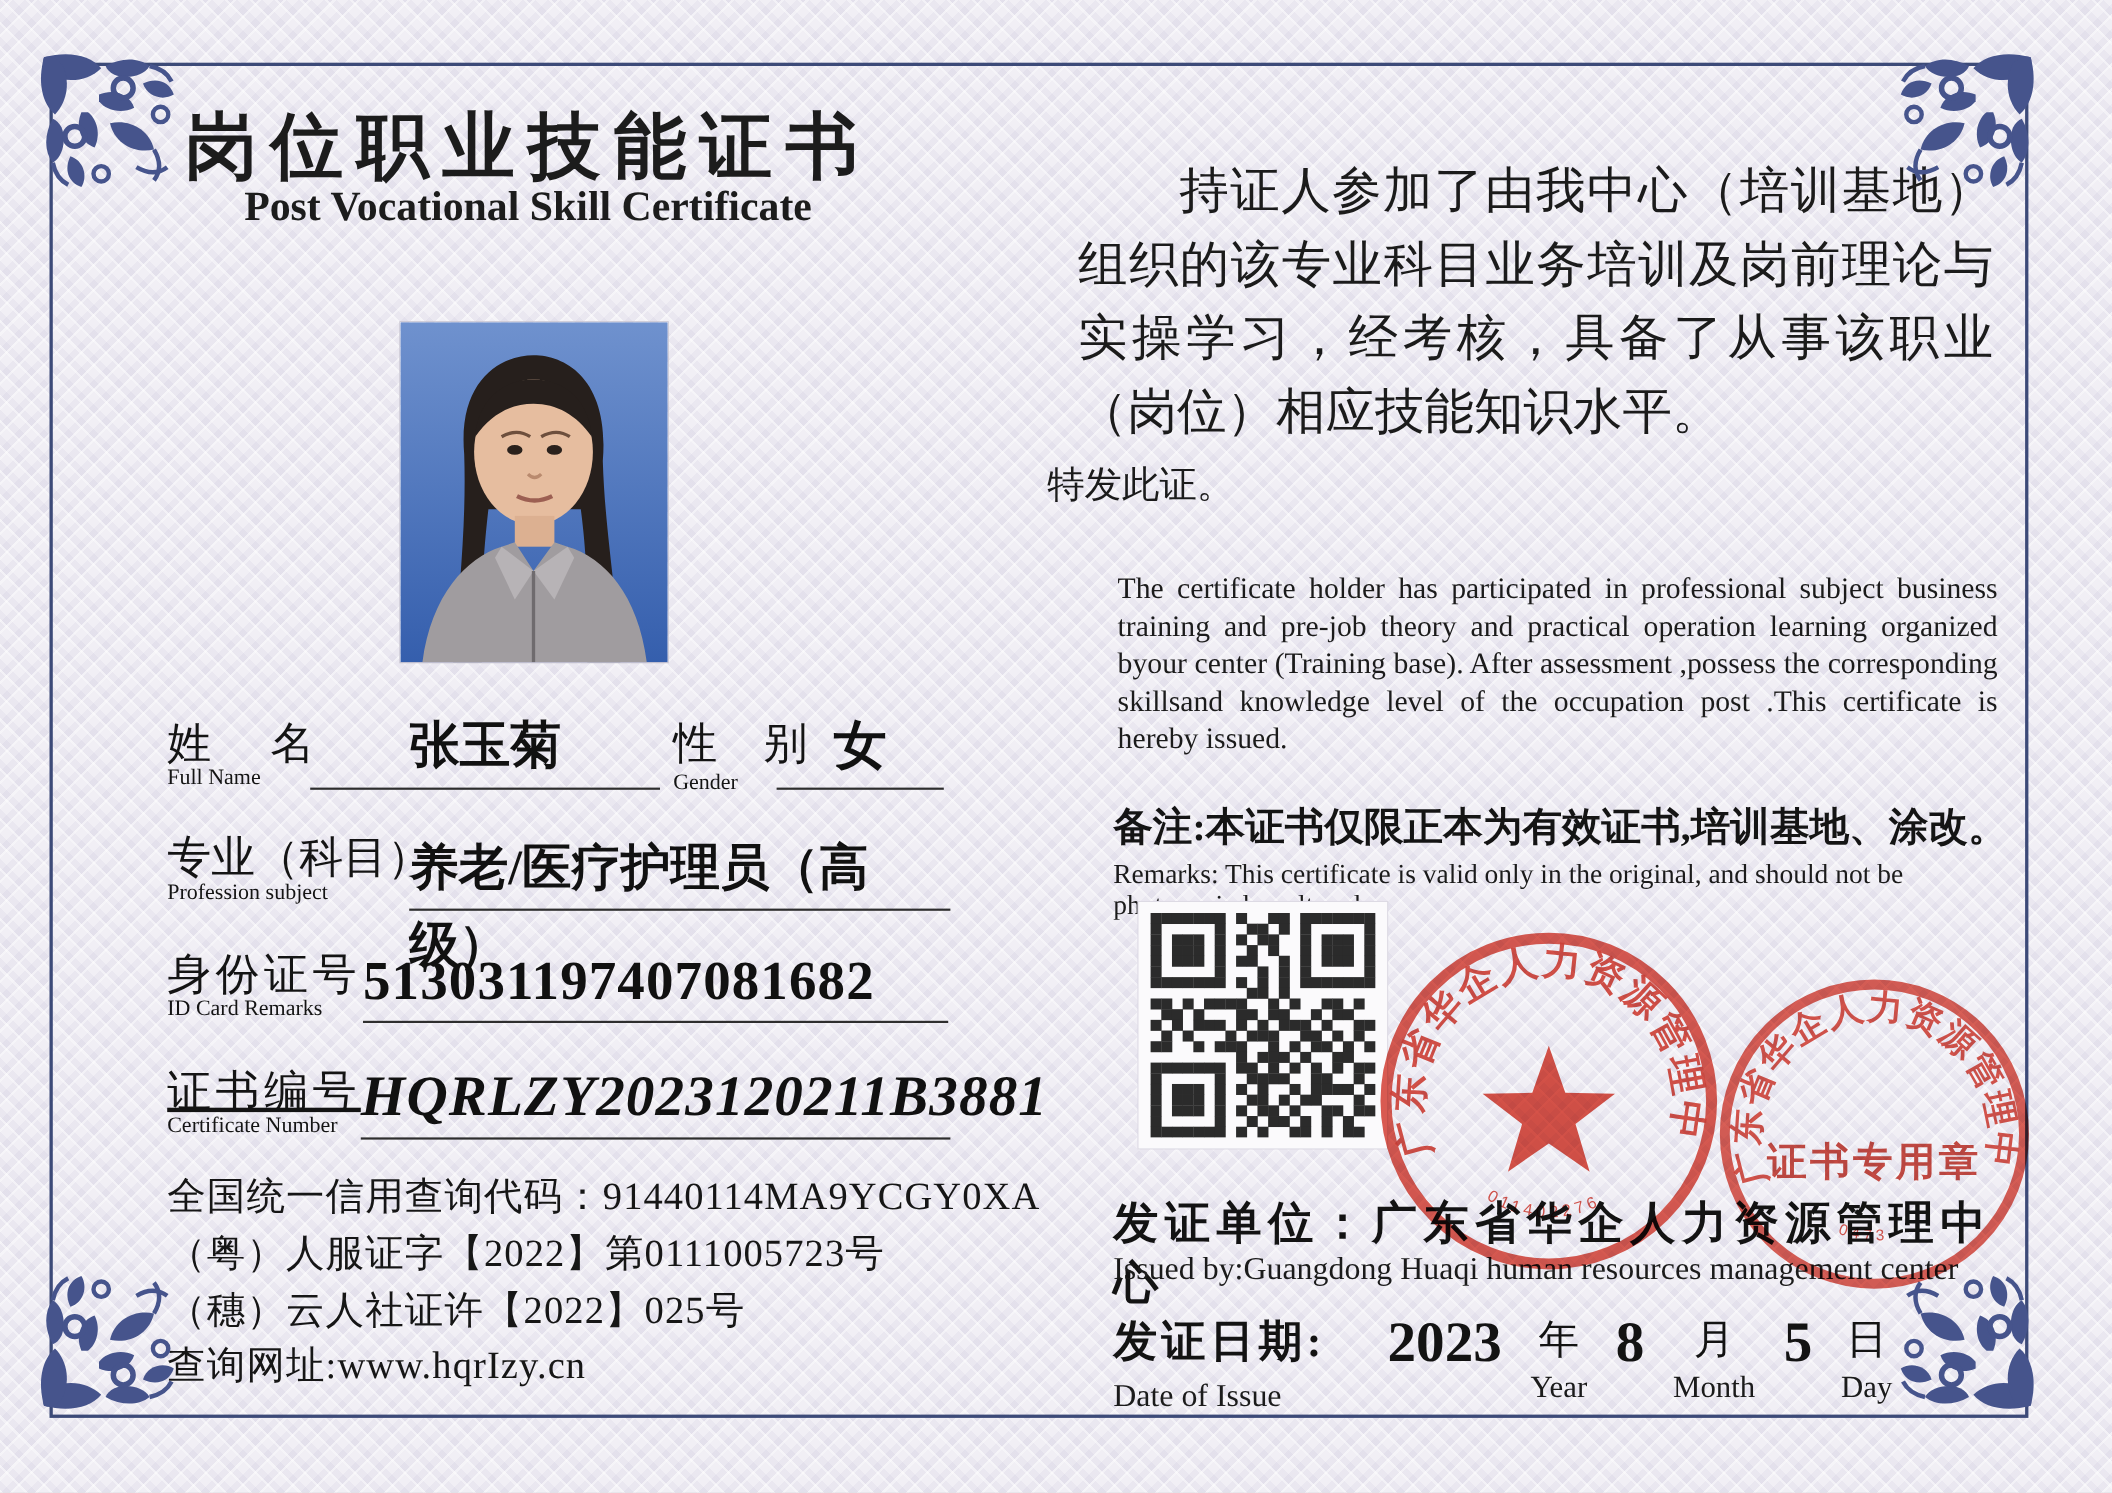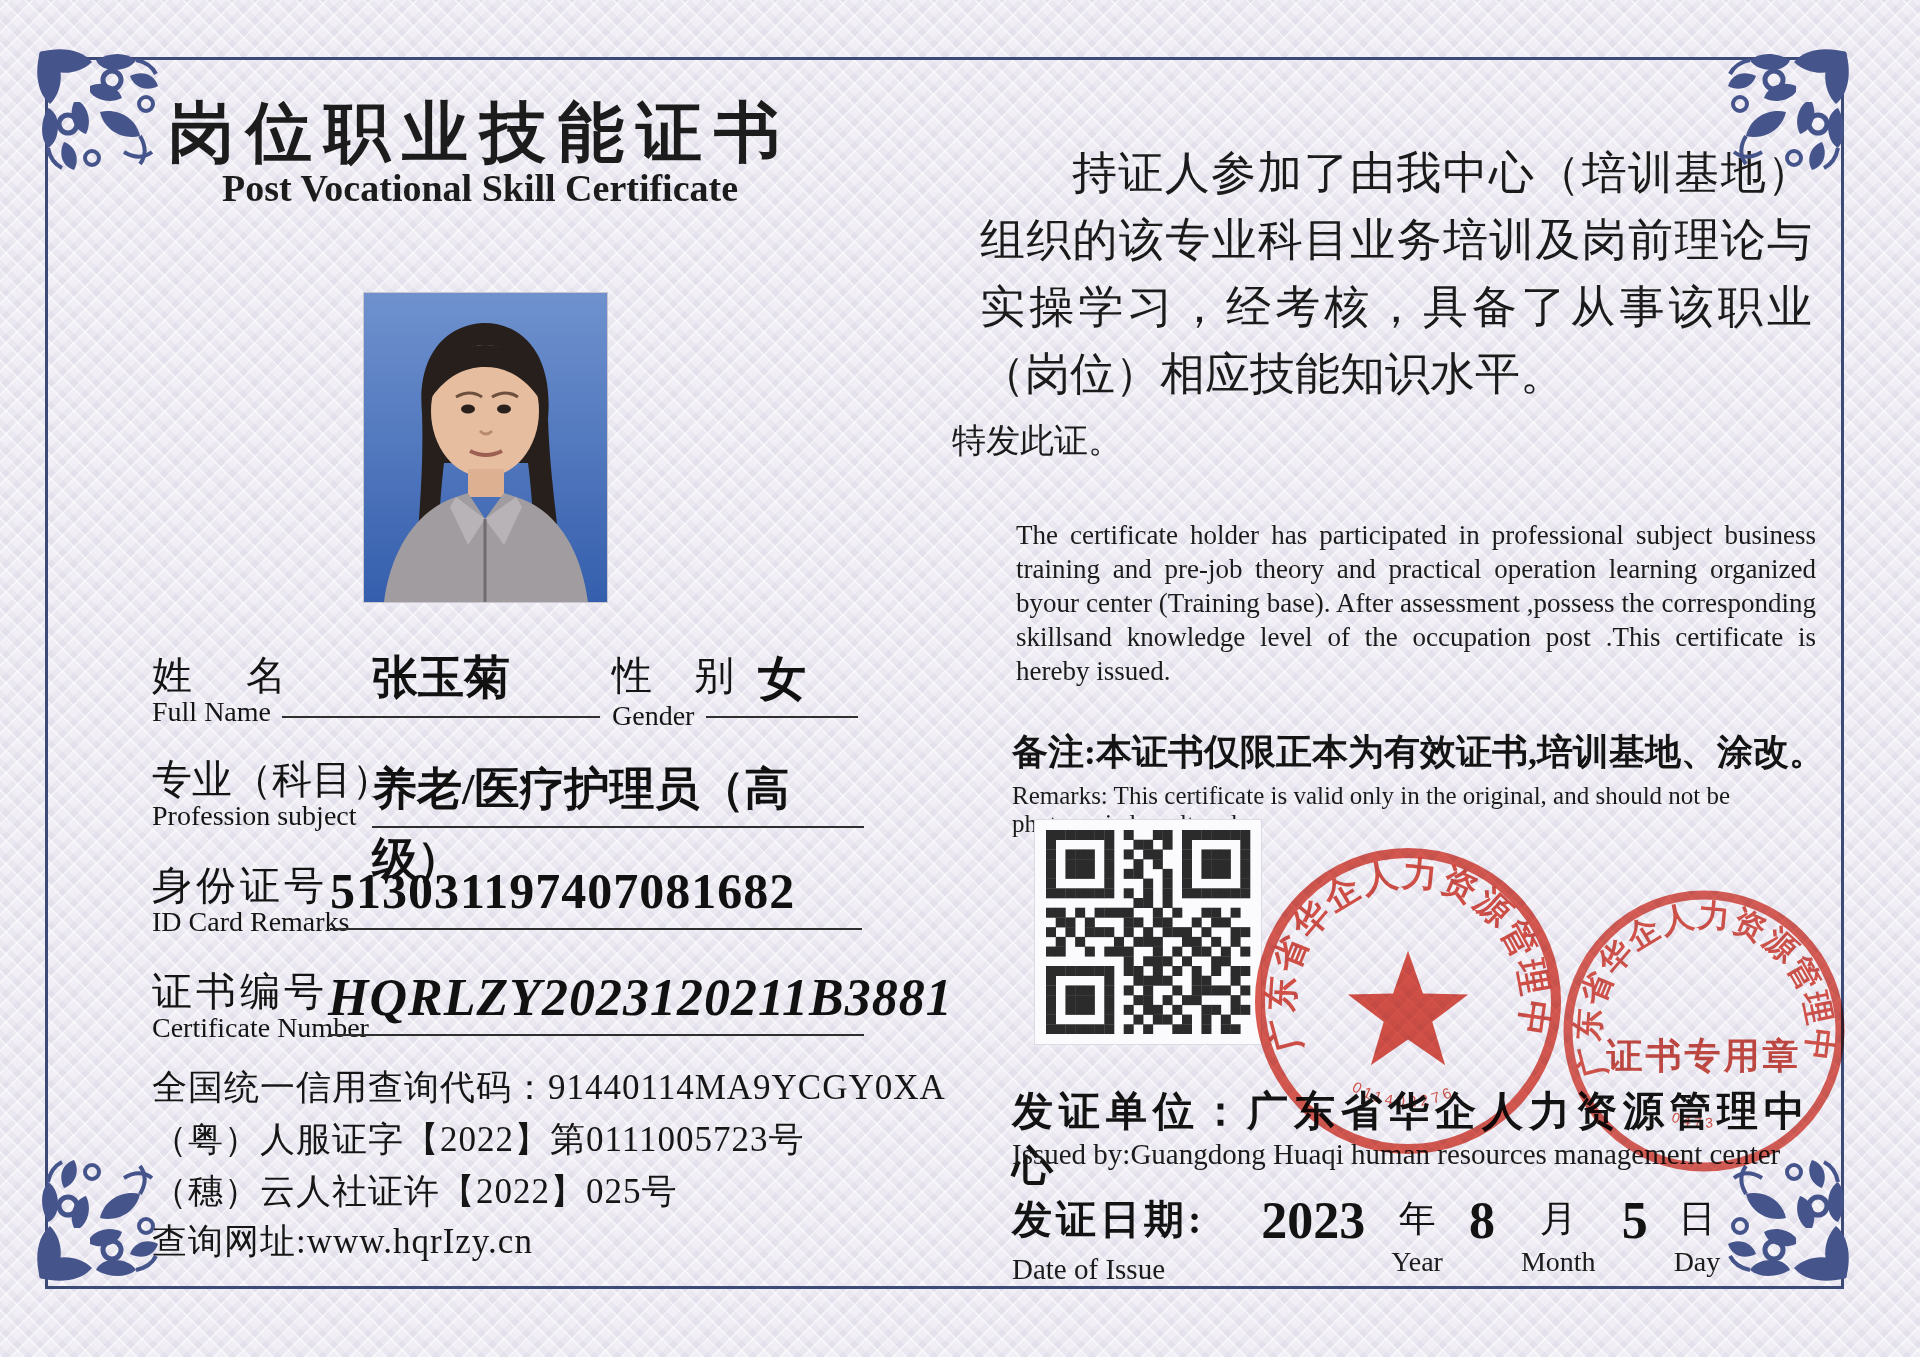--- a/index.html
+++ b/index.html
@@ -25,21 +25,21 @@
   .cn{font-family:"Liberation Serif","DejaVu Serif",serif;}
 
   .title-cn{left:130px;top:88px;width:700px;text-align:center;font-size:66px;
     font-weight:bold;letter-spacing:12px;color:#1c1c1c;}
   .title-en{left:100px;top:166px;width:760px;text-align:center;font-size:38px;
     font-weight:bold;color:#1c1c1c;}
 
   .photo{left:364px;top:293px;width:243px;height:309px;box-shadow:0 0 0 1px #c9c6d2;}
 
   .flabel-cn{font-size:40px;color:#141414;}
-  .flabel-en{font-size:28px;color:#141414;text-align:right;}
+  .flabel-en{font-size:20px;color:#141414;text-align:right;}
   .fvalue{font-weight:bold;color:#111;}
   .uline{border-bottom:2px solid #2e2e2e;}
 
   .foot-line{font-size:35px;color:#161616;letter-spacing:1px;}
 
   .body-cn{left:980px;top:140px;width:832px;font-size:45px;line-height:67px;
     text-indent:92px;text-align:justify;color:#1b1b1b;}
   .body-cn-close{left:952px;top:418px;width:832px;font-size:34px;color:#1b1b1b;}
   .body-en{left:1016px;top:518px;width:800px;font-size:27px;line-height:34px;
     text-align:justify;color:#1b1b1b;}
@@ -213,21 +213,21 @@
   <div class="abs uline" style="left:372px;top:754px;width:492px;height:72px;">
     <span class="fvalue cn" style="font-size:45px;line-height:70px;">养老/医疗护理员（高级）</span>
   </div>
 
   <div class="abs flabel-cn cn" style="left:152px;top:858px;letter-spacing:4px;">身份证号</div>
   <div class="abs flabel-en" style="left:152px;top:906px;">ID Card Remarks</div>
   <div class="abs uline" style="left:330px;top:858px;width:532px;height:70px;">
     <span class="fvalue" style="font-size:50px;line-height:66px;letter-spacing:1px;">513031197407081682</span>
   </div>
 
-  <div class="abs flabel-cn cn" style="left:152px;top:964px;letter-spacing:4px;">证书编号</div>
+  <div class="abs flabel-cn cn" style="left:152px;top:964px;letter-spacing:4px;text-decoration:underline;">证书编号</div>
   <div class="abs flabel-en" style="left:152px;top:1012px;">Certificate Number</div>
   <div class="abs uline" style="left:328px;top:966px;width:536px;height:68px;">
     <span class="fvalue" style="font-size:52px;line-height:64px;letter-spacing:1px;font-style:italic;">HQRLZY2023120211B3881</span>
   </div>
 
   <div class="abs foot-line cn" style="left:152px;top:1064px;">全国统一信用查询代码：91440114MA9YCGY0XA</div>
   <div class="abs foot-line cn" style="left:152px;top:1116px;">（粤）人服证字【2022】第0111005723号</div>
   <div class="abs foot-line cn" style="left:152px;top:1168px;">（穗）云人社证许【2022】025号</div>
   <div class="abs foot-line cn" style="left:152px;top:1218px;">查询网址:www.hqrIzy.cn</div>
 

